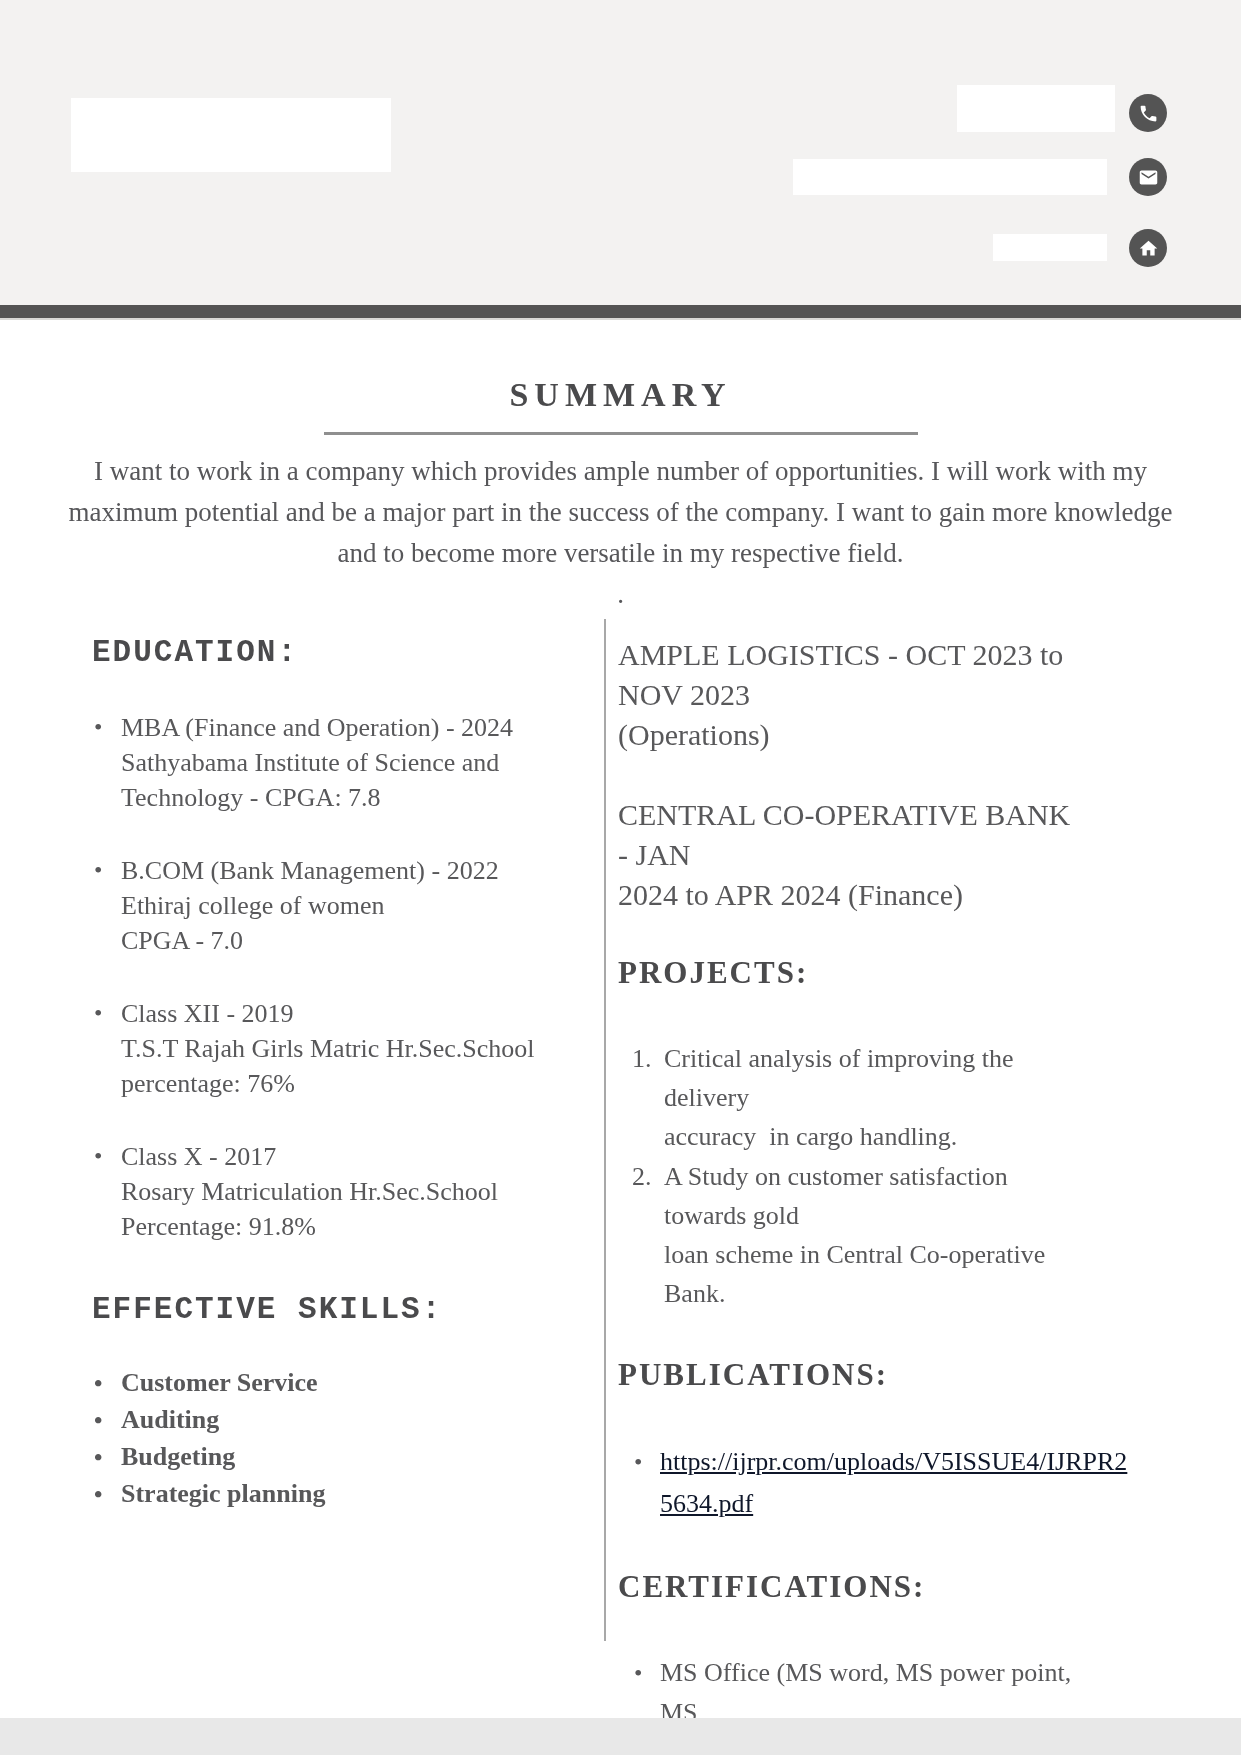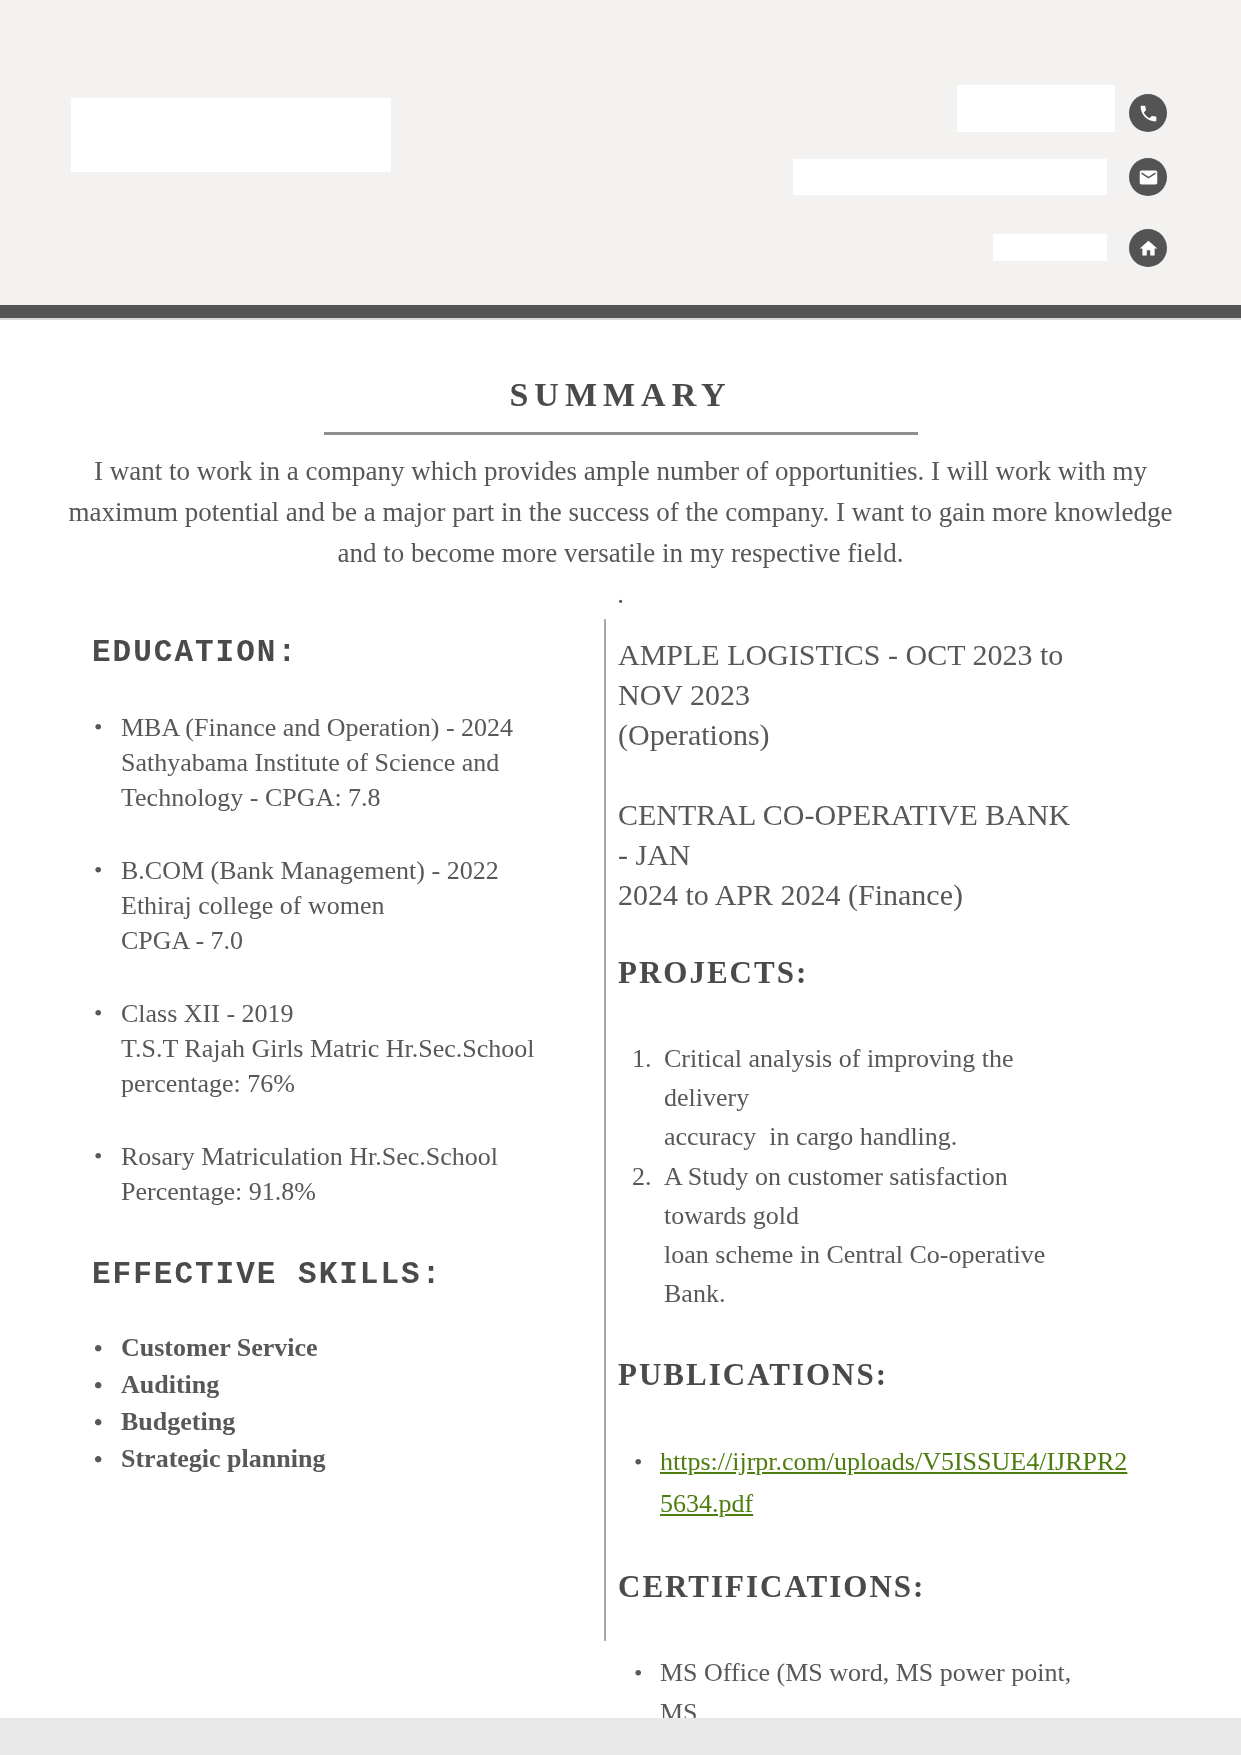--- a/index.html
+++ b/index.html
@@ -105,21 +105,21 @@
   .numlist{margin:0 0 0 14px;padding:0;list-style:none;font-size:26px;}
   .numlist>li{display:flex;line-height:39px;margin-bottom:1px;}
   .numlist .num{width:32px;flex:none;}
   .linklist{list-style:none;margin:0;padding:0;font-size:26px;}
   .linklist>li{position:relative;padding-left:42px;line-height:42px;margin-bottom:4px;}
   .linklist>li:before{
     content:"\2022";
     position:absolute;left:16px;top:0;
     font-size:24px;color:#58585a;
   }
-  .link{color:#4d7c0f;text-decoration:underline;cursor:pointer;}
+  .link{color:#0f172a;text-decoration:underline;cursor:pointer;}
   .clist{list-style:none;margin:0;padding:0;font-size:26px;}
   .clist>li{position:relative;padding-left:42px;line-height:40px;margin-bottom:2px;}
   .clist>li:before{
     content:"\2022";
     position:absolute;left:16px;top:0;
     font-size:24px;color:#58585a;
   }
 </style>
 </head>
 <body>
@@ -172,20 +172,21 @@
           <div class="line">B.COM (Bank Management) - 2022</div>
           <div class="line">Ethiraj college of women</div>
           <div class="line">CPGA - 7.0</div>
         </li>
         <li>
           <div class="line">Class XII - 2019</div>
           <div class="line">T.S.T Rajah Girls Matric Hr.Sec.School</div>
           <div class="line">percentage: 76%</div>
         </li>
         <li>
+          <div class="line">Class X - 2017</div>
           <div class="line">Rosary Matriculation Hr.Sec.School</div>
           <div class="line">Percentage: 91.8%</div>
         </li>
       </ul>
 
       <h2 class="sec skills-h">EFFECTIVE SKILLS:</h2>
       <ul class="blist tight">
         <li>Customer Service</li>
         <li>Auditing</li>
         <li>Budgeting</li>

